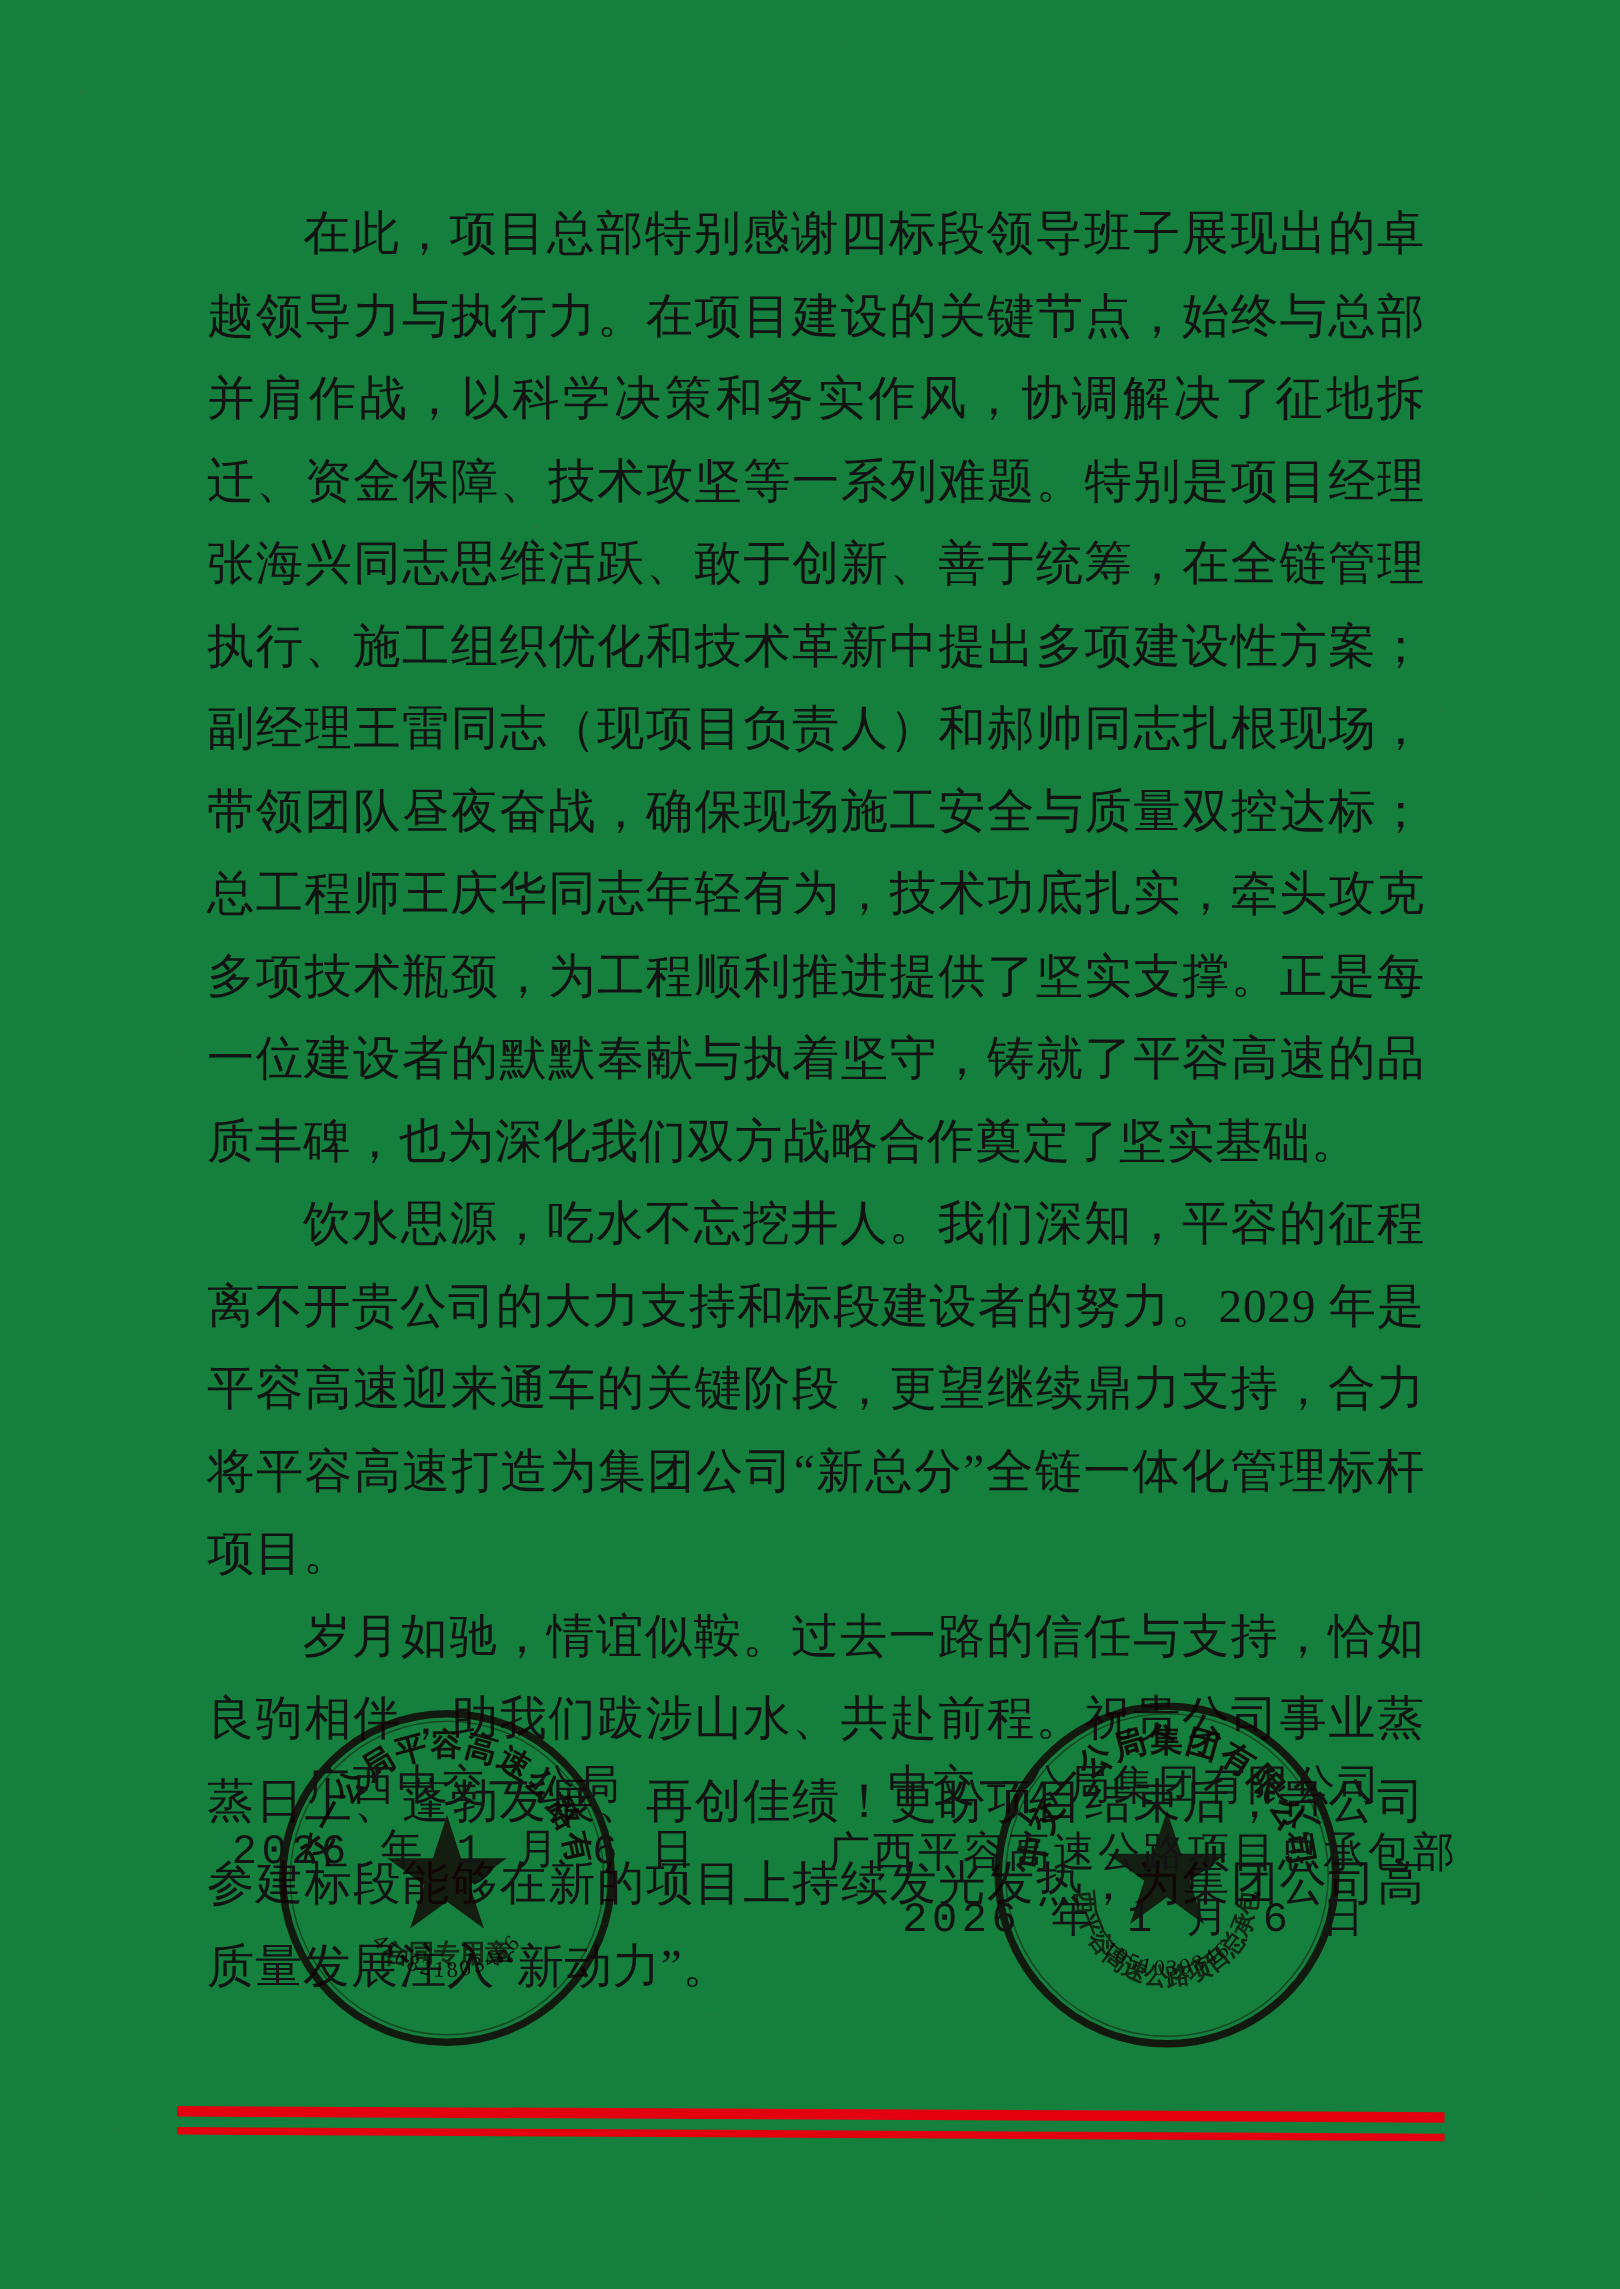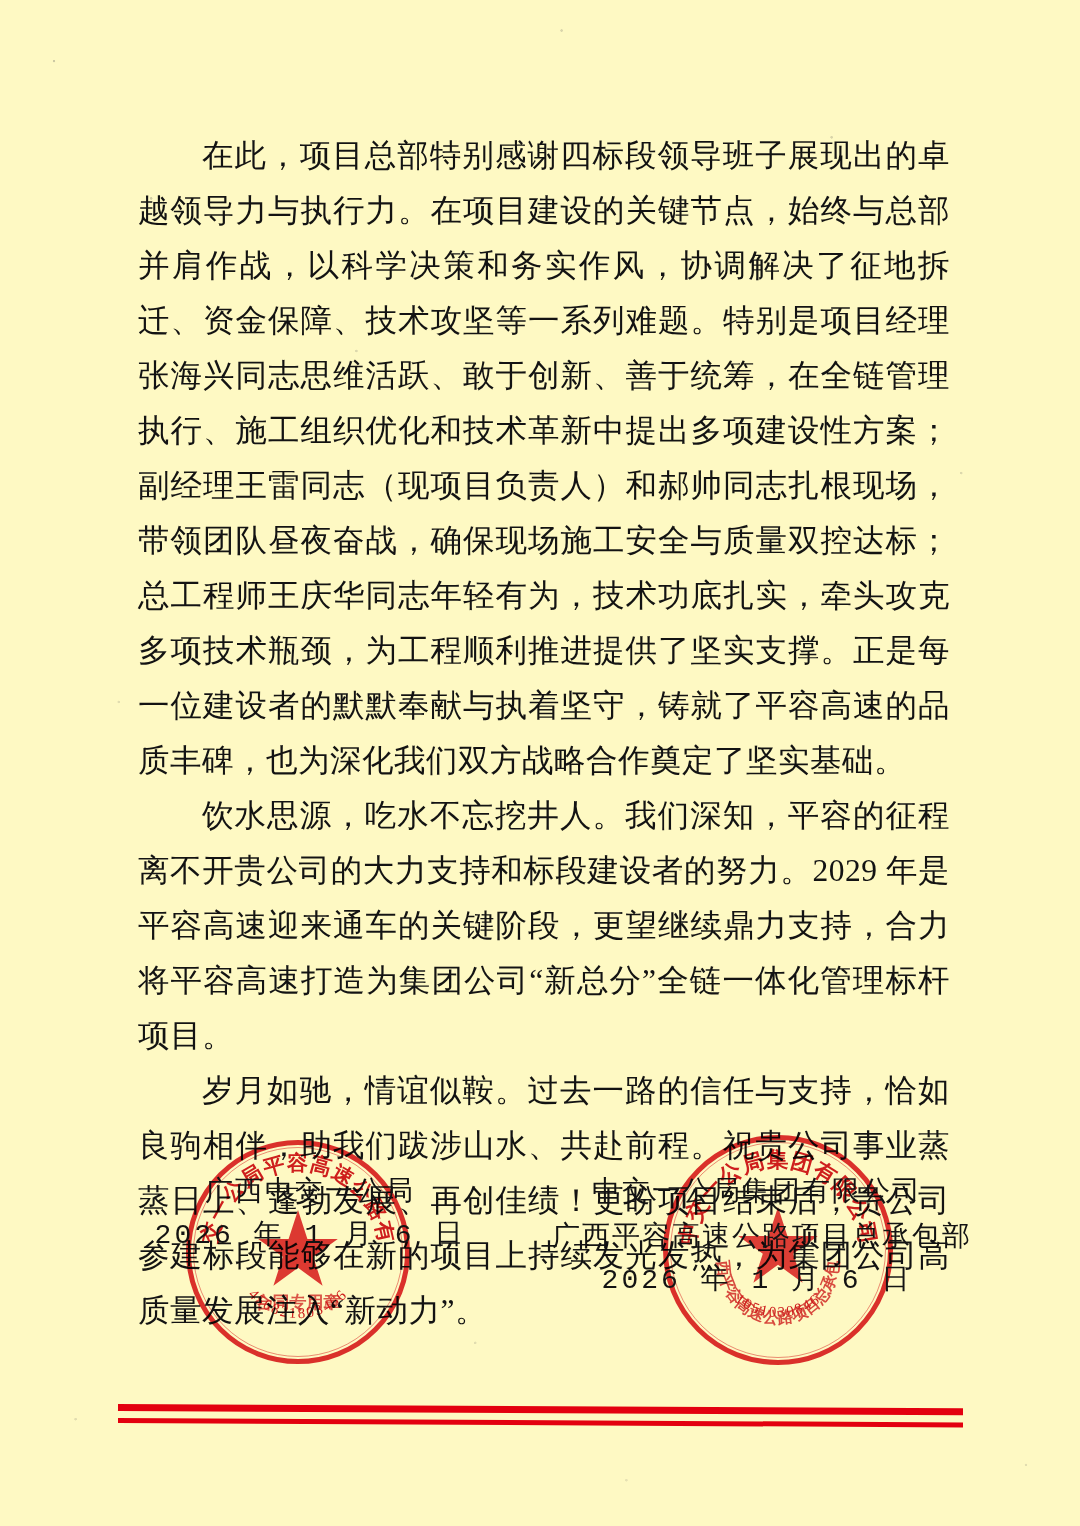--- a/index.html
+++ b/index.html
@@ -14,21 +14,21 @@
     font-family: "Liberation Serif", "DejaVu Serif", serif;
     overflow: hidden;
     position: relative;
   }
 
   
   #page {
     position: relative;
     width: 1080px;
     height: 1526px;
-    background: #fef9c3;
+    background: #15803d;
     overflow: hidden;
   }
 
   
   #speckles {
     position: absolute;
     inset: 0;
     pointer-events: none;
     opacity: .55;
     background-image:

